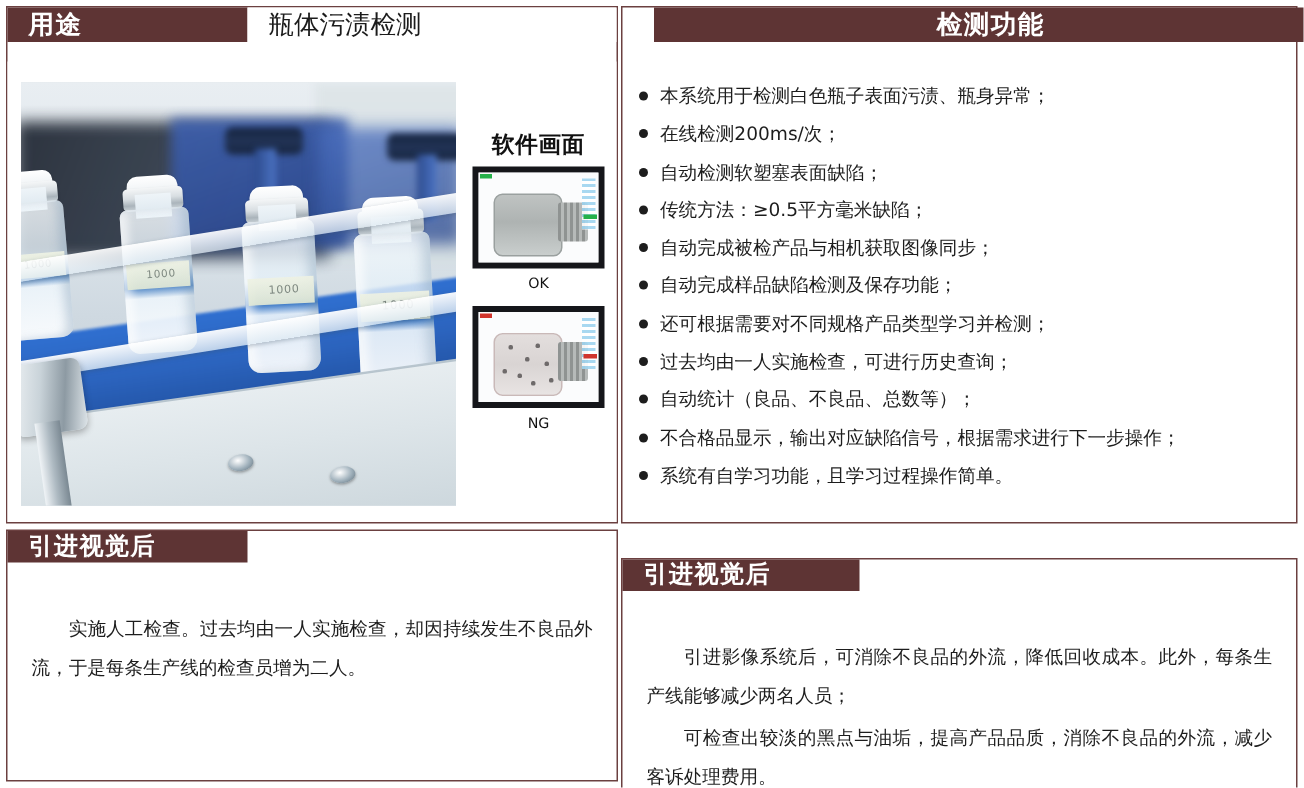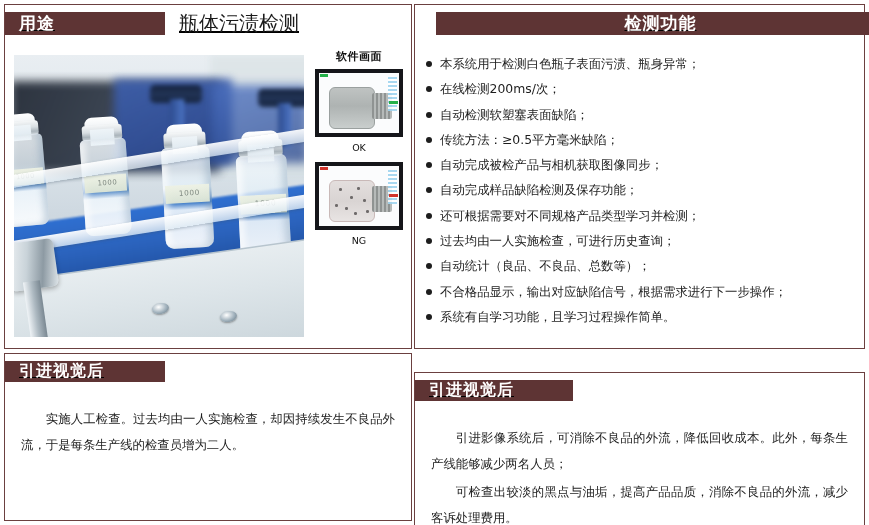--- a/index.html
+++ b/index.html
@@ -27,23 +27,22 @@
     border: 1px solid #6b4040;
     background: #ffffff;
   }
 
   
   .hdr-row {
     position: absolute;
     left: 0; top: 0;
     height: 36px;
     display: flex;
-    align-items: center;
+    align-items: flex-start;
     width: 100%;
-    text-decoration: underline;
   }
   .hdr-tag {
     background: #5e3434;
     color: #ffffff;
     font-size: 17px;
     font-weight: bold;
     letter-spacing: 1px;
     display: flex;
     align-items: center;
     padding: 0 14px;
@@ -54,21 +53,21 @@
     justify-content: center;
     flex: 1;
     padding: 0;
   }
   .hdr-sub {
     flex: 1;
     background: #ffffff;
     display: flex;
     align-items: center;
     padding-left: 14px;
-    font-size: 20px;
+    font-size: 17px;
     color: #1b1b1b;
     box-sizing: border-box;
     white-space: nowrap;
   }
 
   
   #panel-usage {
     left: 4px;
     top: 4px;
     width: 408px;
@@ -255,25 +254,26 @@
 
   
   .sw-col {
     position: absolute;
     left: 306px;
     top: 8px;
     width: 96px;
     text-align: center;
   }
   .sw-title {
-    font-size: 11px;
+    font-size: 15px;
     font-weight: bold;
     color: #111111;
     margin-bottom: 5px;
     letter-spacing: .5px;
+    margin-top: 38px;
   }
   .sw-shot {
     width: 88px;
     height: 68px;
     margin: 0 auto;
     border: 4px solid #15161a;
     box-sizing: border-box;
     background: #ffffff;
     position: relative;
     overflow: hidden;

